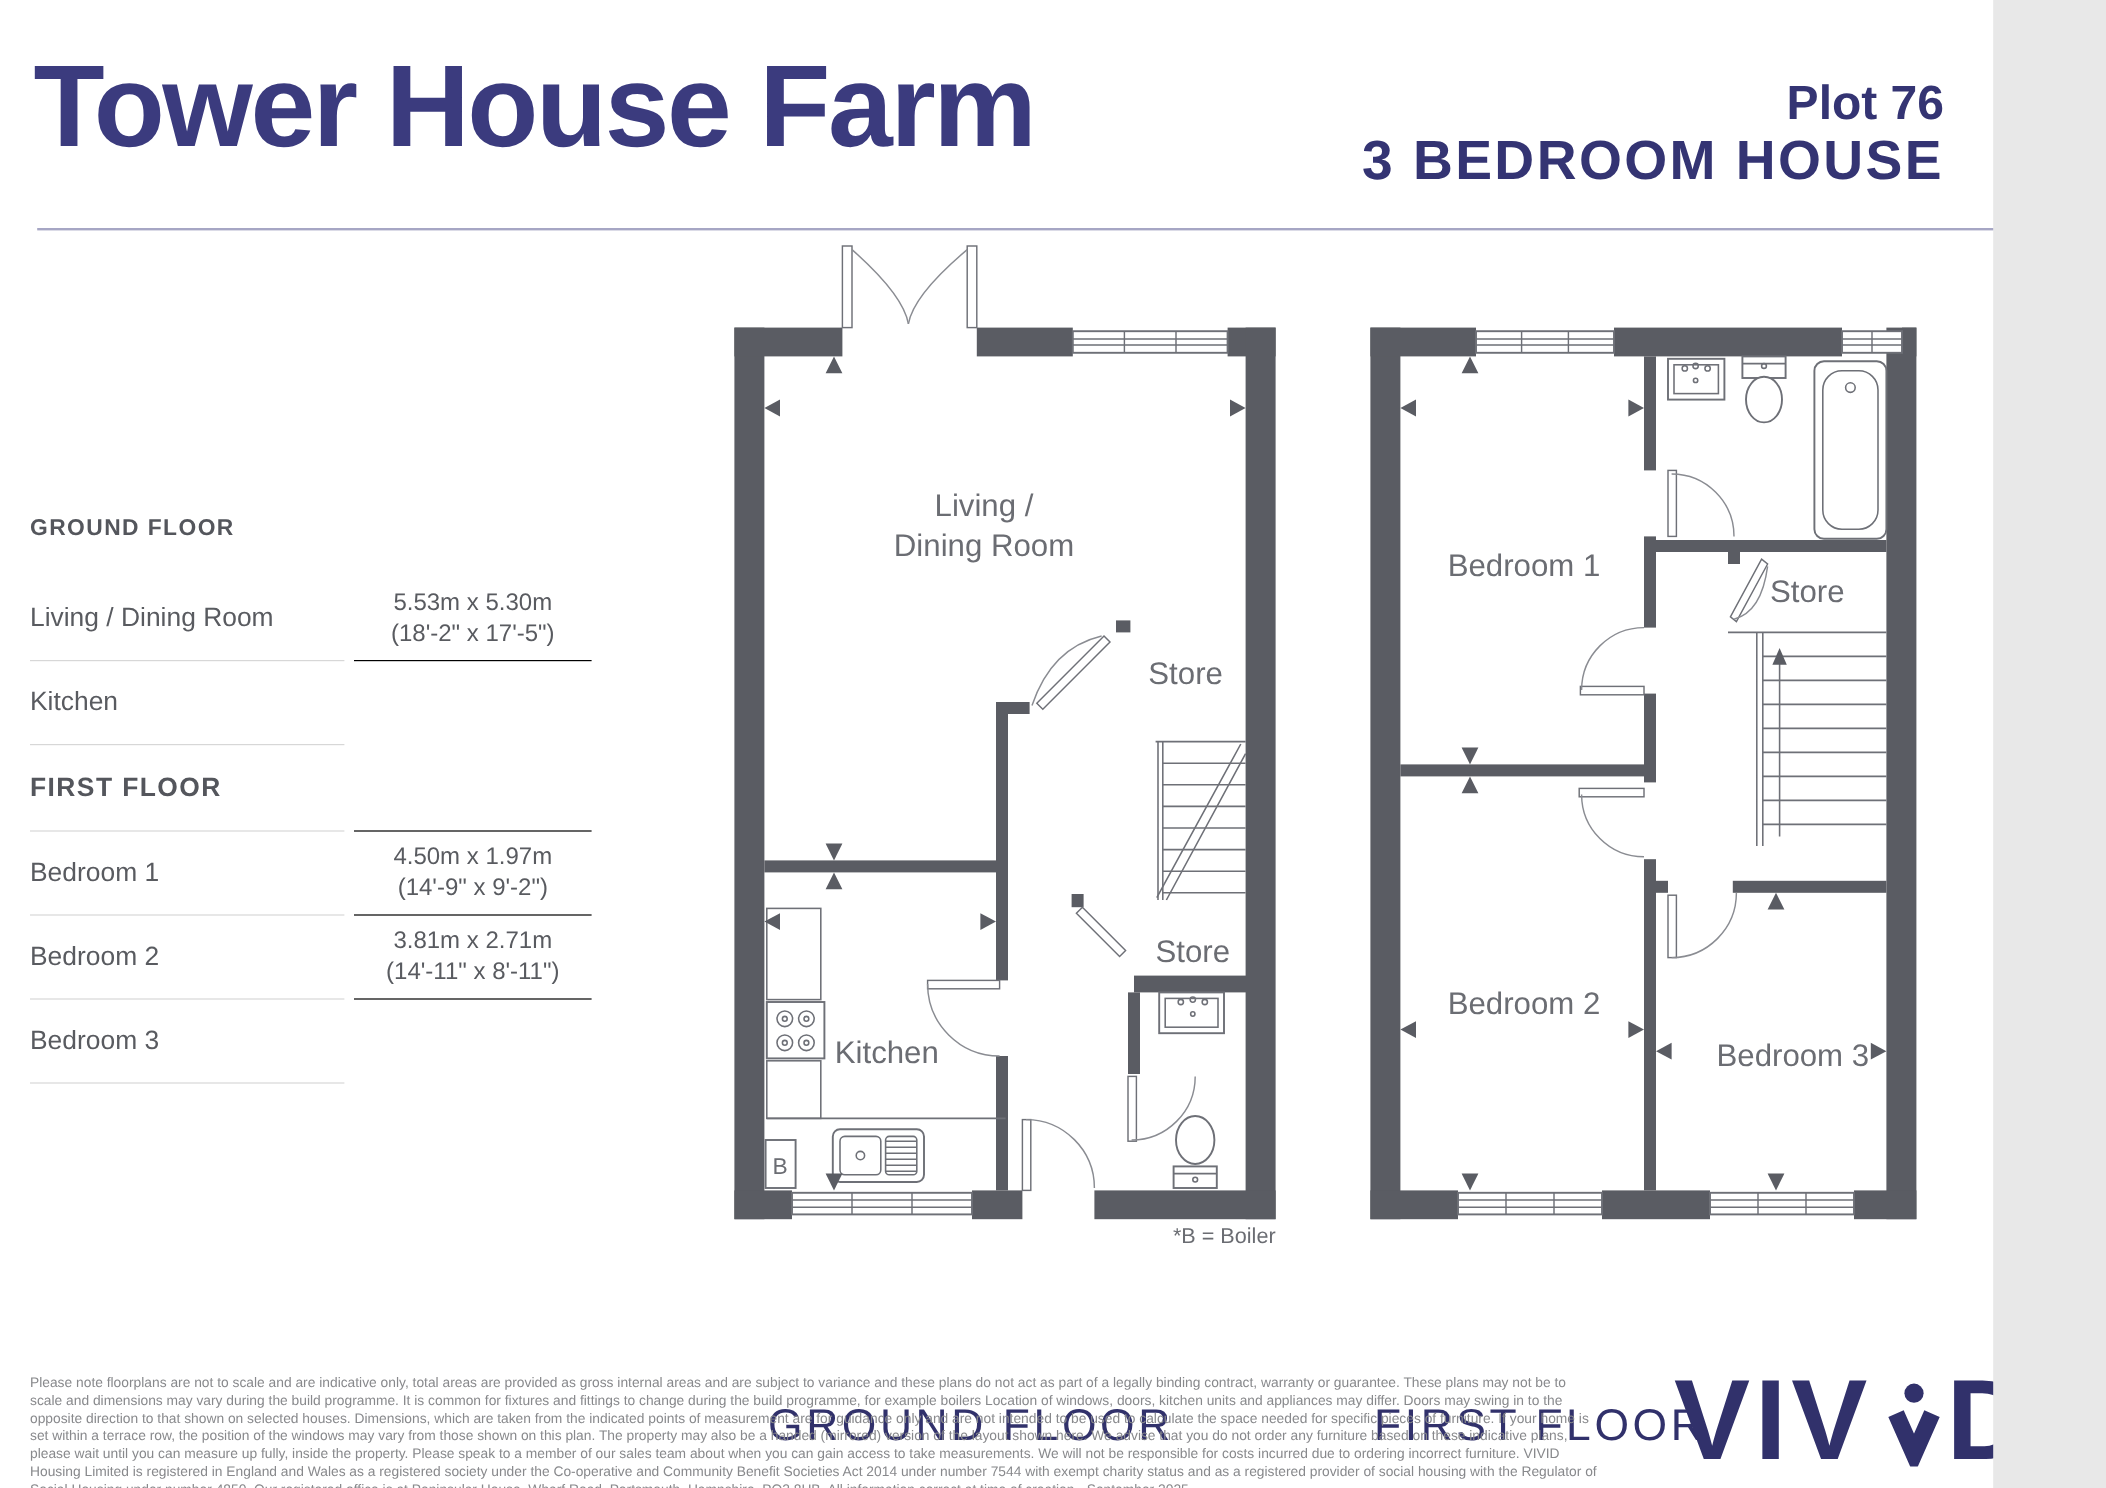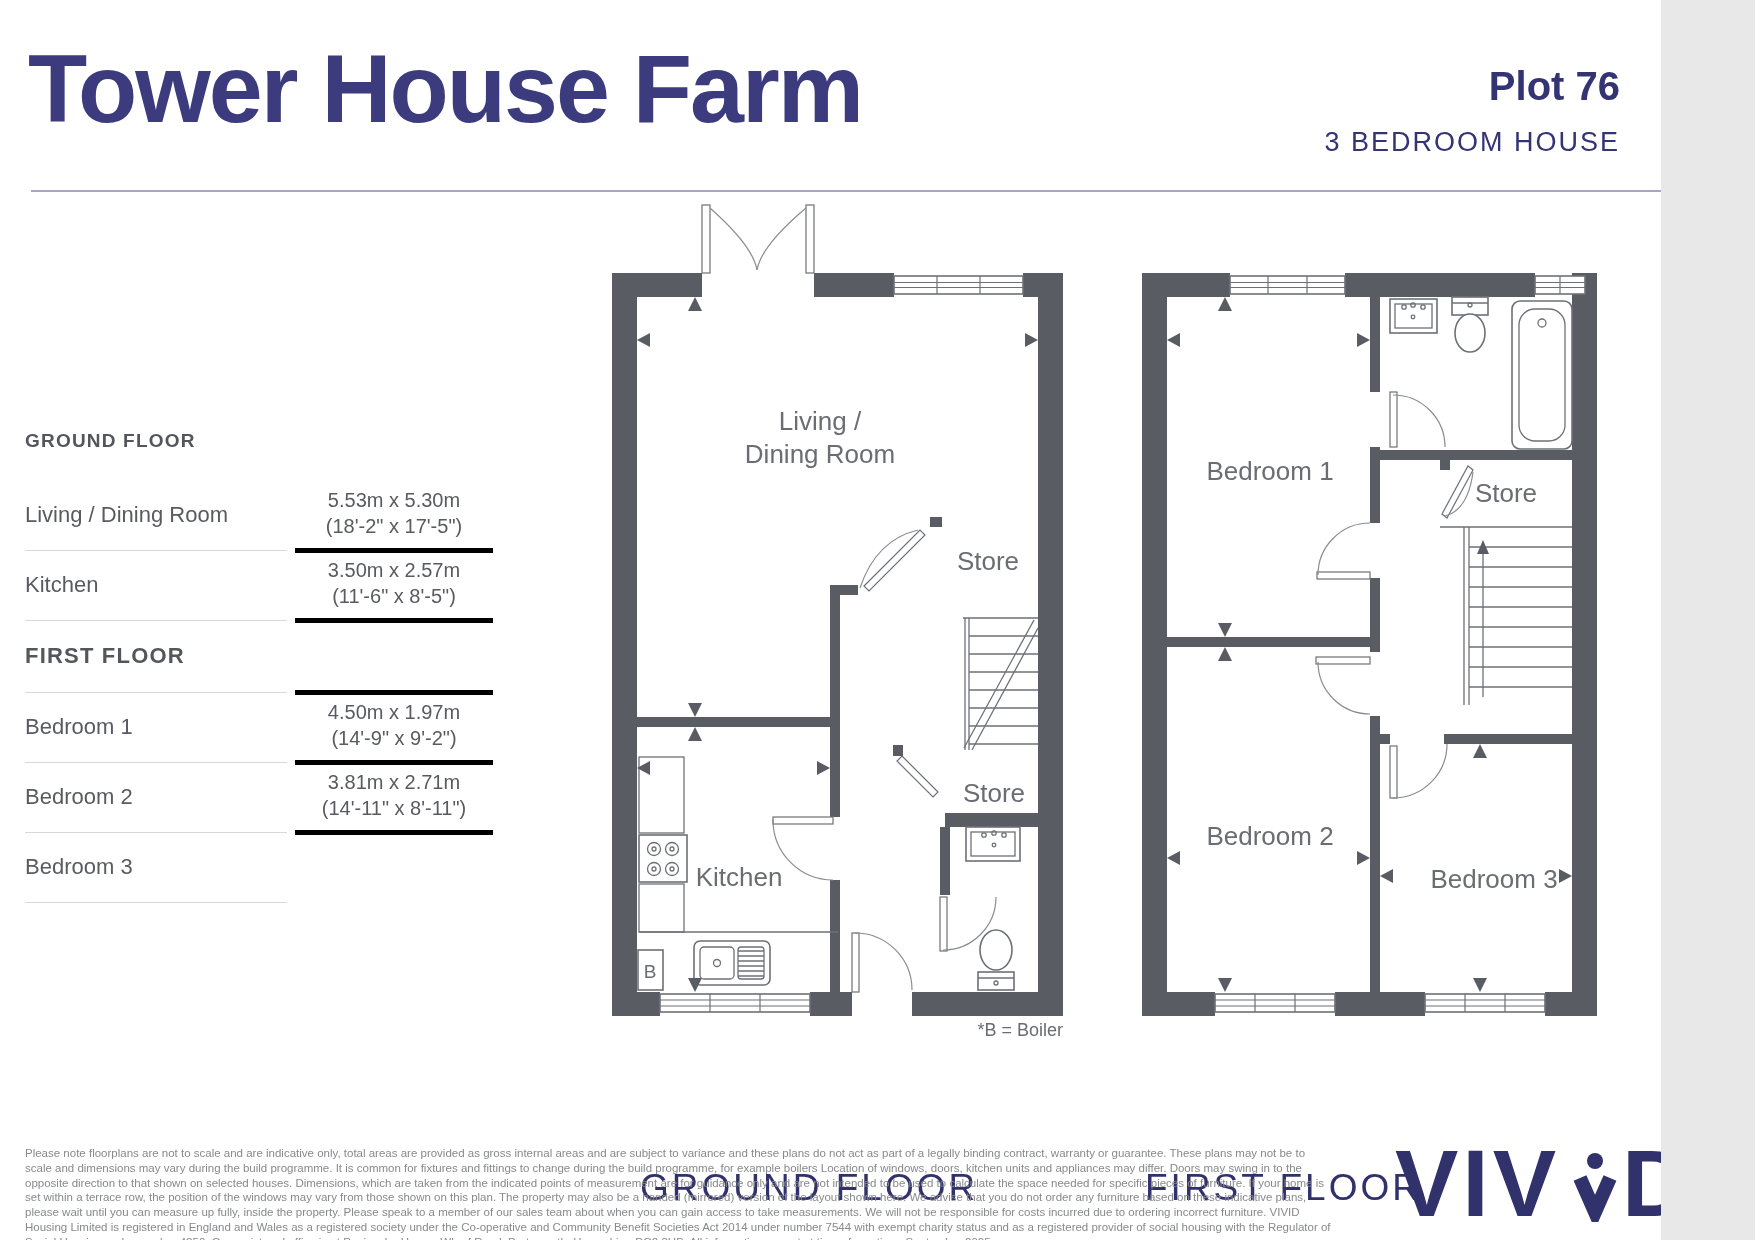--- a/index.html
+++ b/index.html
@@ -3,33 +3,33 @@
 <meta charset="utf-8">
 <style>
   html,body{margin:0;padding:0;background:#e8e8e8;}
   #page{position:relative;width:1661px;height:1240px;background:#ffffff;overflow:hidden;
         font-family:"Liberation Sans",sans-serif;}
   
   #title{position:absolute;left:28px;top:40px;font-size:97px;font-weight:bold;
          color:#3b3b7e;letter-spacing:-2px;line-height:1;}
   #plot-block{position:absolute;right:41px;top:64px;text-align:right;color:#343473;}
   #plot-number{font-size:40px;font-weight:bold;line-height:1.1;}
-  #plot-subtitle{font-size:27px;font-weight:400;letter-spacing:2px;margin-top:20px;line-height:1.1;}
+  #plot-subtitle{font-size:46px;font-weight:700;letter-spacing:2px;margin-top:0;line-height:1.1;}
   #header-rule{position:absolute;left:31px;top:190px;width:1683px;height:2px;background:#a6a6c4;}
   
   #dims{position:absolute;left:25px;top:416px;width:468px;color:#595b60;}
   .dim-heading{font-size:19px;font-weight:bold;letter-spacing:1.2px;color:#54565c;}
   .dim-heading-first{height:64px;padding-top:14px;box-sizing:border-box;}
   .dim-row{display:flex;align-items:center;height:70px;}
   .dim-row.hrow{height:72px;}
   .cell-label{width:262px;height:100%;display:flex;align-items:center;
               border-bottom:1px solid #d7d7d7;font-size:22px;}
   .cell-gap{width:8px;height:100%;}
   .cell-value{width:198px;height:100%;display:flex;flex-direction:column;justify-content:center;
-              text-align:center;border-bottom:5px solid #000000;font-size:20px;line-height:26px;}
+              text-align:center;border-bottom:1px solid #000000;font-size:20px;line-height:26px;}
   
   #plans{position:absolute;left:0;top:0;width:1755px;height:1240px;}
   .w{fill:#5a5c63;}
   .fx{fill:#ffffff;stroke:#6e7077;stroke-width:1.6;}
   .fxt{fill:none;stroke:#6e7077;stroke-width:1.3;}
   .arc{fill:none;stroke:#8a8c92;stroke-width:1.2;}
   .leaf{fill:#ffffff;stroke:#6e7077;stroke-width:1.2;}
   .winline{fill:none;stroke:#6e7077;stroke-width:1.2;}
   .arrow{fill:#5a5c63;}
   .room-label{font-size:26px;fill:#6b6d73;text-anchor:middle;}
@@ -63,24 +63,20 @@
       <div class="cell-gap"></div>
       <div class="cell-value">
         <span>5.53m x 5.30m</span>
         <span>(18'-2" x 17'-5")</span>
       </div>
     </div>
 
     <div class="dim-row">
       <div class="cell-label">Kitchen</div>
       <div class="cell-gap"></div>
-      <div class="cell-value">
-        <span>3.50m x 2.57m</span>
-        <span>(11'-6" x 8'-5")</span>
-      </div>
     </div>
 
     <div class="dim-row hrow">
       <div class="cell-label dim-heading">FIRST FLOOR</div>
       <div class="cell-gap"></div>
       <div class="cell-value"></div>
     </div>
 
     <div class="dim-row">
       <div class="cell-label">Bedroom 1</div>

